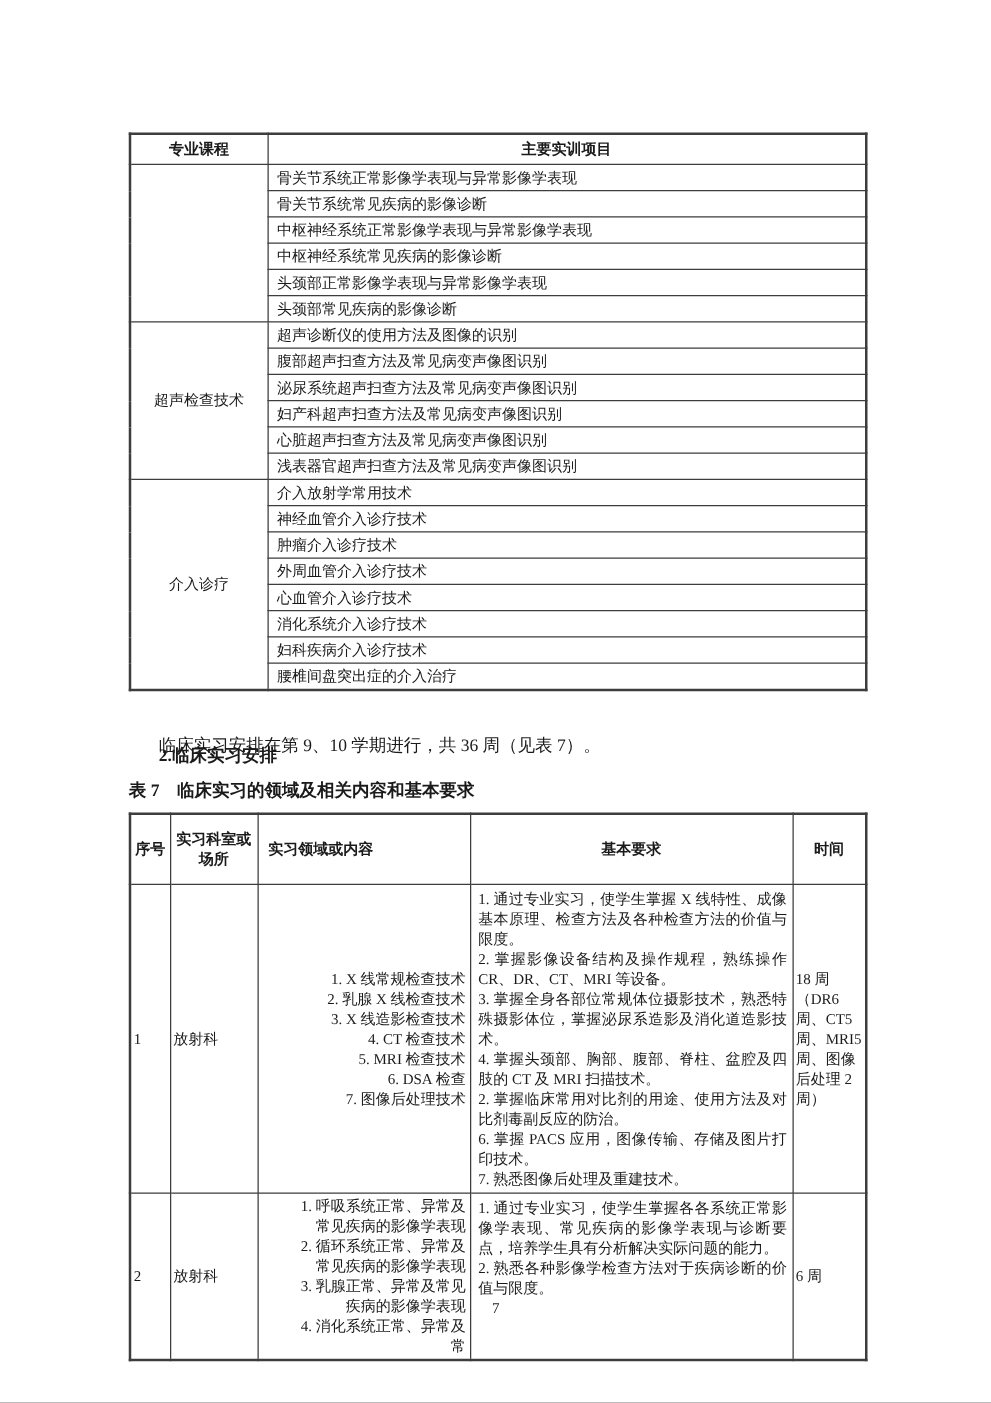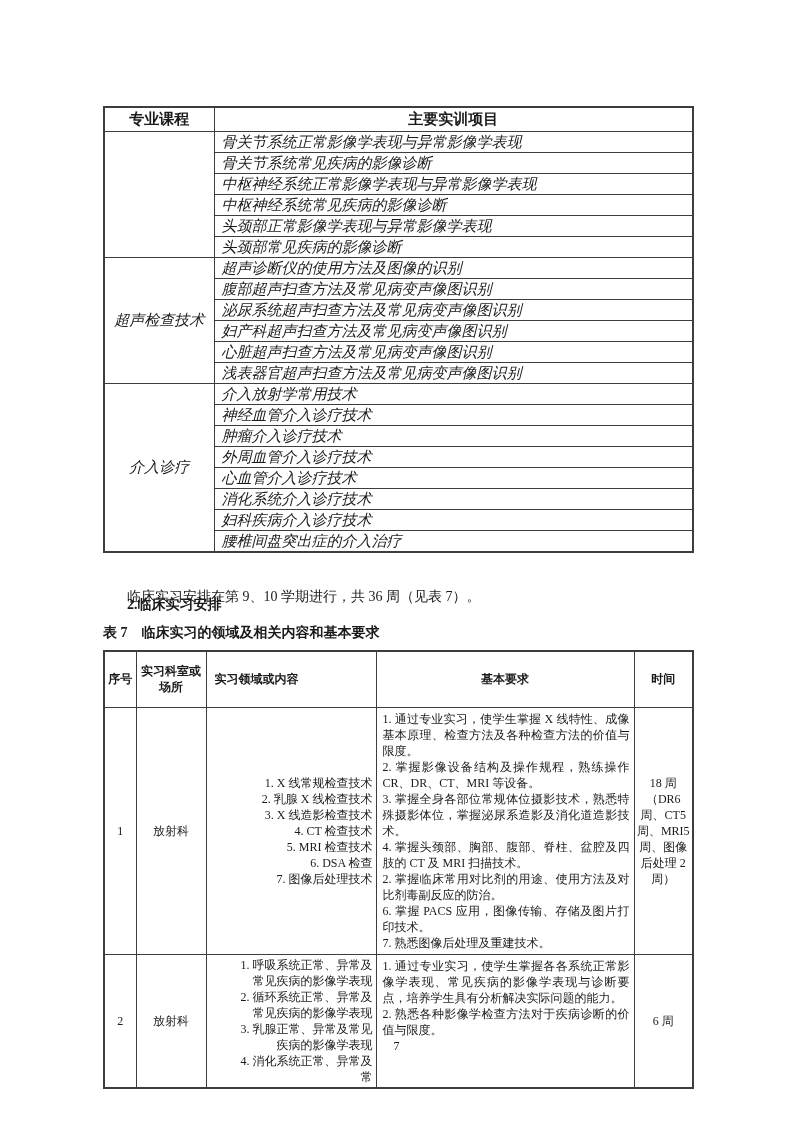--- a/index.html
+++ b/index.html
@@ -12,26 +12,26 @@
     color:#1a1a1a;
     overflow:hidden;
   }
   table{border-collapse:collapse;table-layout:fixed;}
   #table1{
     position:absolute;left:103px;top:106px;width:589px;
     border:2px solid #3d3d3d;
   }
   #table1 th,#table1 td{
     border:1px solid #3d3d3d;
-    font-size:15px;
+    font-size:12px;
     overflow:hidden;
     white-space:nowrap;
   }
   #table1 th{height:23px;font-weight:bold;text-align:center;padding:0 2px;}
-  #table1 td{height:20px;line-height:20px;padding:0;font-style:italic;}
+  #table1 td{height:20px;line-height:20px;padding:0;}
   #table1 .group-label{text-align:center;vertical-align:middle;white-space:normal;line-height:15px;}
   #table1 .item-cell{text-align:left;padding-left:7px;}
   .t1-col1{width:110px;}
   .t1-col2{width:479px;}
 
   #heading{
     position:absolute;left:127px;top:560px;
     font-size:14px;font-weight:bold;margin-top:36px;
   }
   #para{
@@ -56,21 +56,21 @@
   #table2 th{font-weight:bold;text-align:center;padding:1px 2px;line-height:16px;}
   #table2 th.h-content{text-align:left;padding-left:8px;}
   .t2-col1{width:32px;}
   .t2-col2{width:70px;}
   .t2-col3{width:170px;}
   .t2-col4{width:258px;}
   .t2-col5{width:59px;}
   #table2 tr.row-0{height:207px;}
   #table2 tr.row-1{height:119px;}
   #table2 .cell-no,#table2 .cell-dept,#table2 .cell-time{
-    text-align:center;line-height:16px;padding:1px 2px;
+    line-height:16px;padding:1px 2px;
   }
   #table2 .cell-content{
     text-align:right;line-height:16px;padding:2px 3px 2px 24px;
   }
   #table2 .cell-req{
     vertical-align:top;text-align:justify;line-height:16px;padding:3px 4px 3px 6px;
   }
   #pageno{
     position:absolute;left:0;top:1039px;width:793px;
     text-align:center;font-size:12px;

